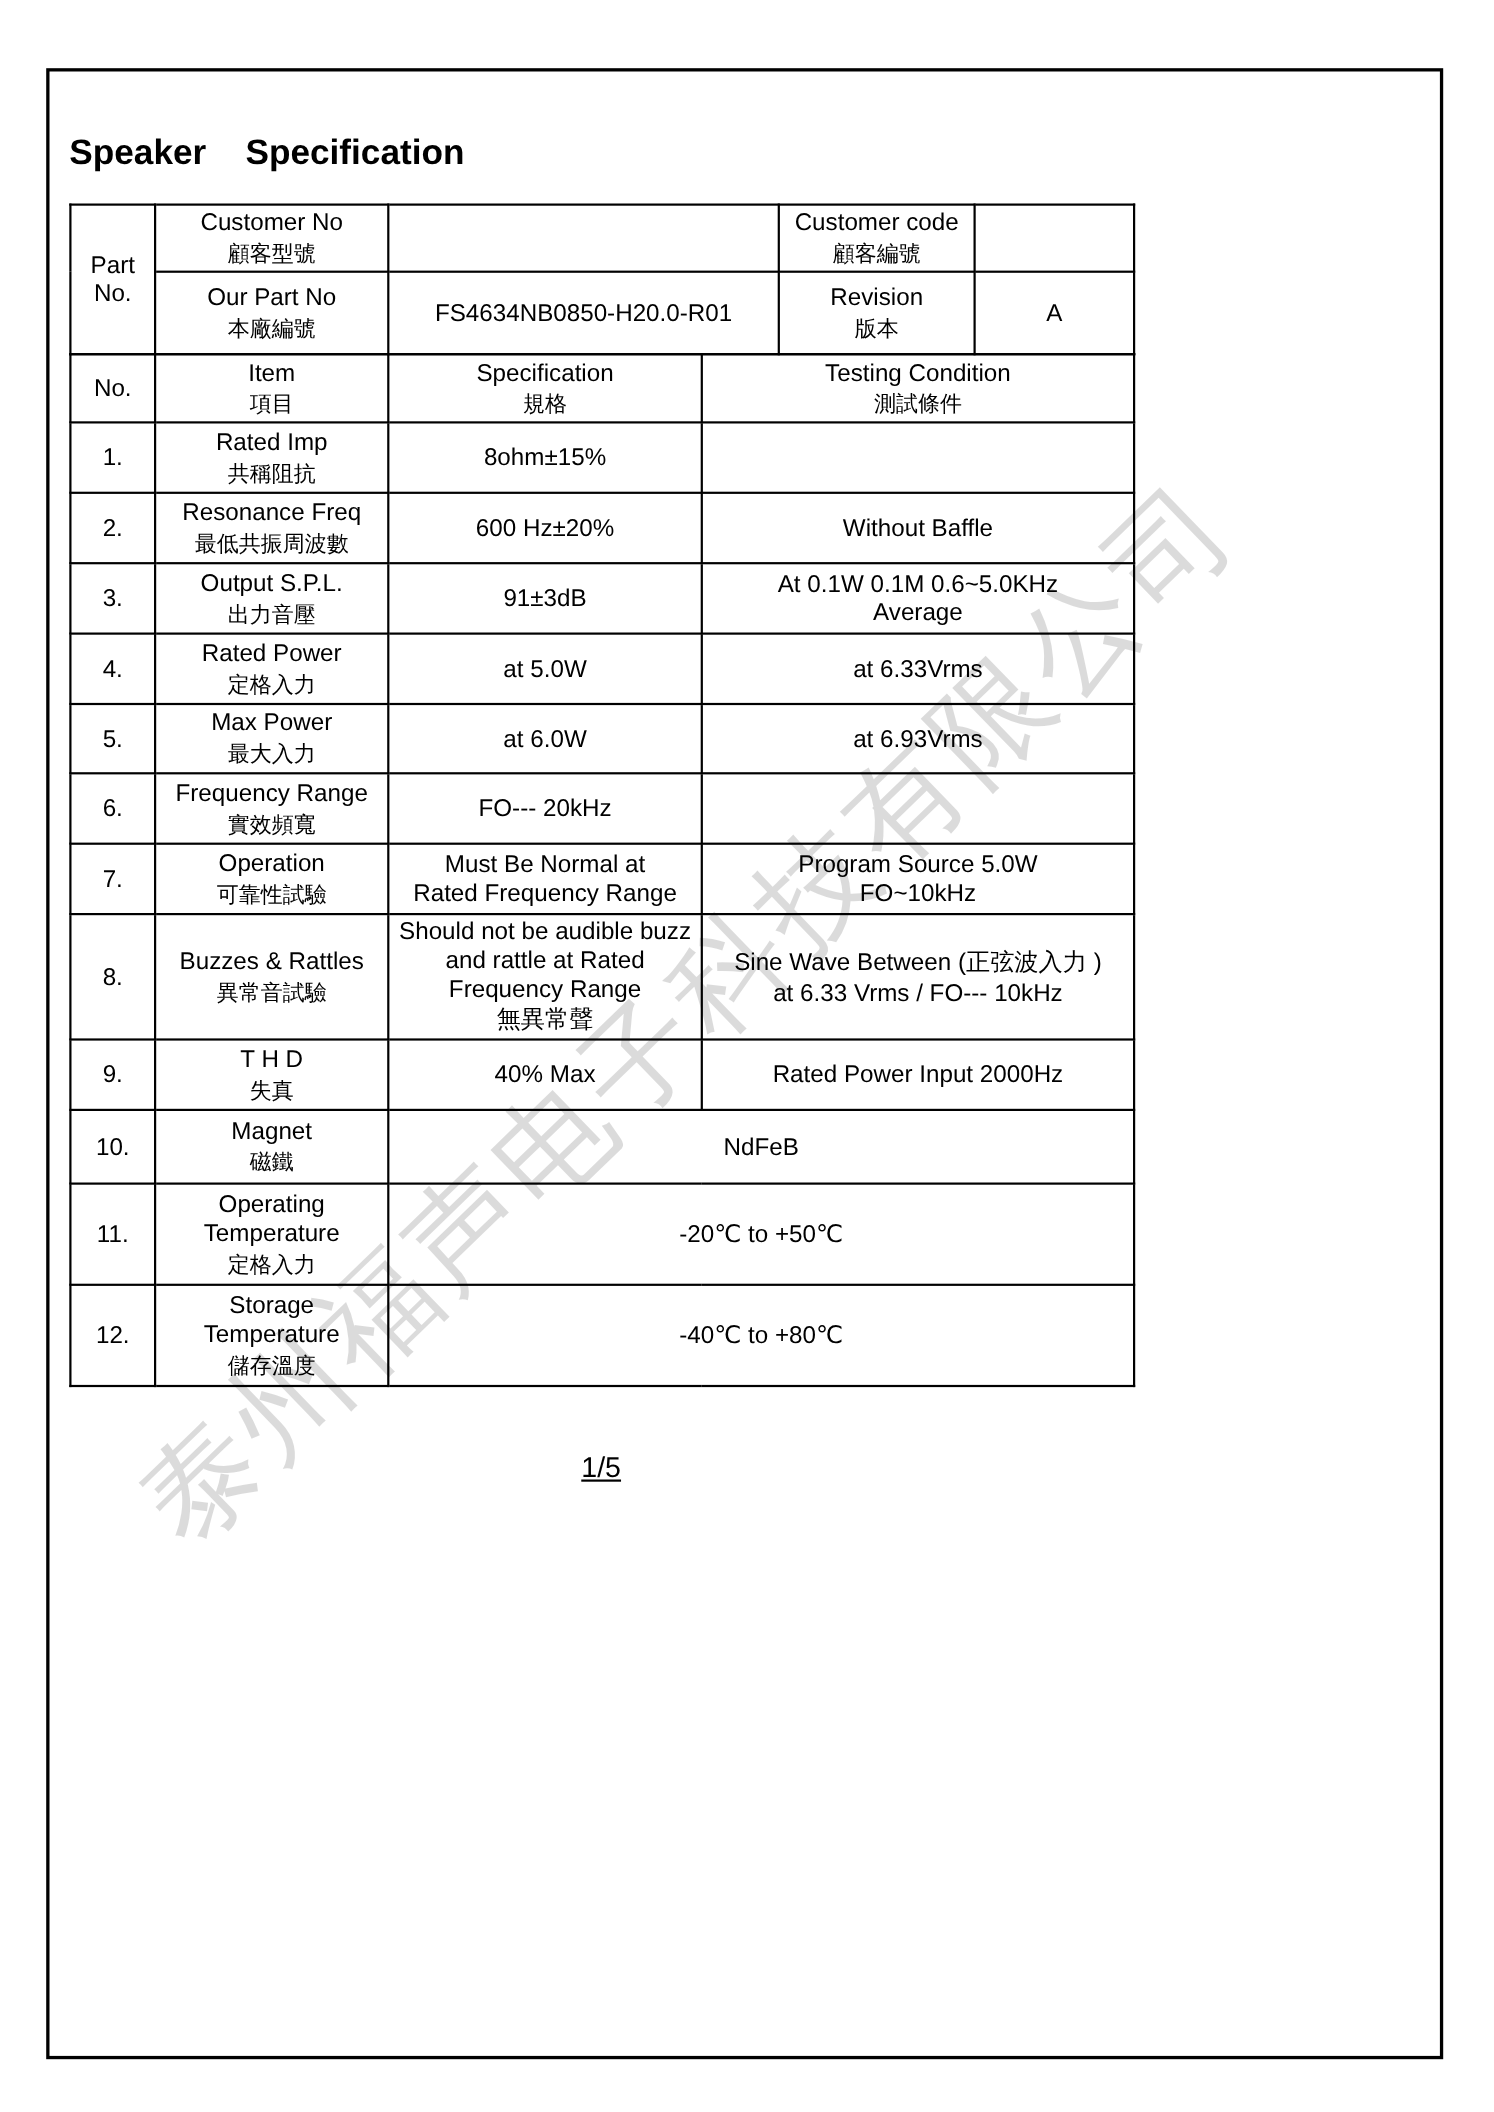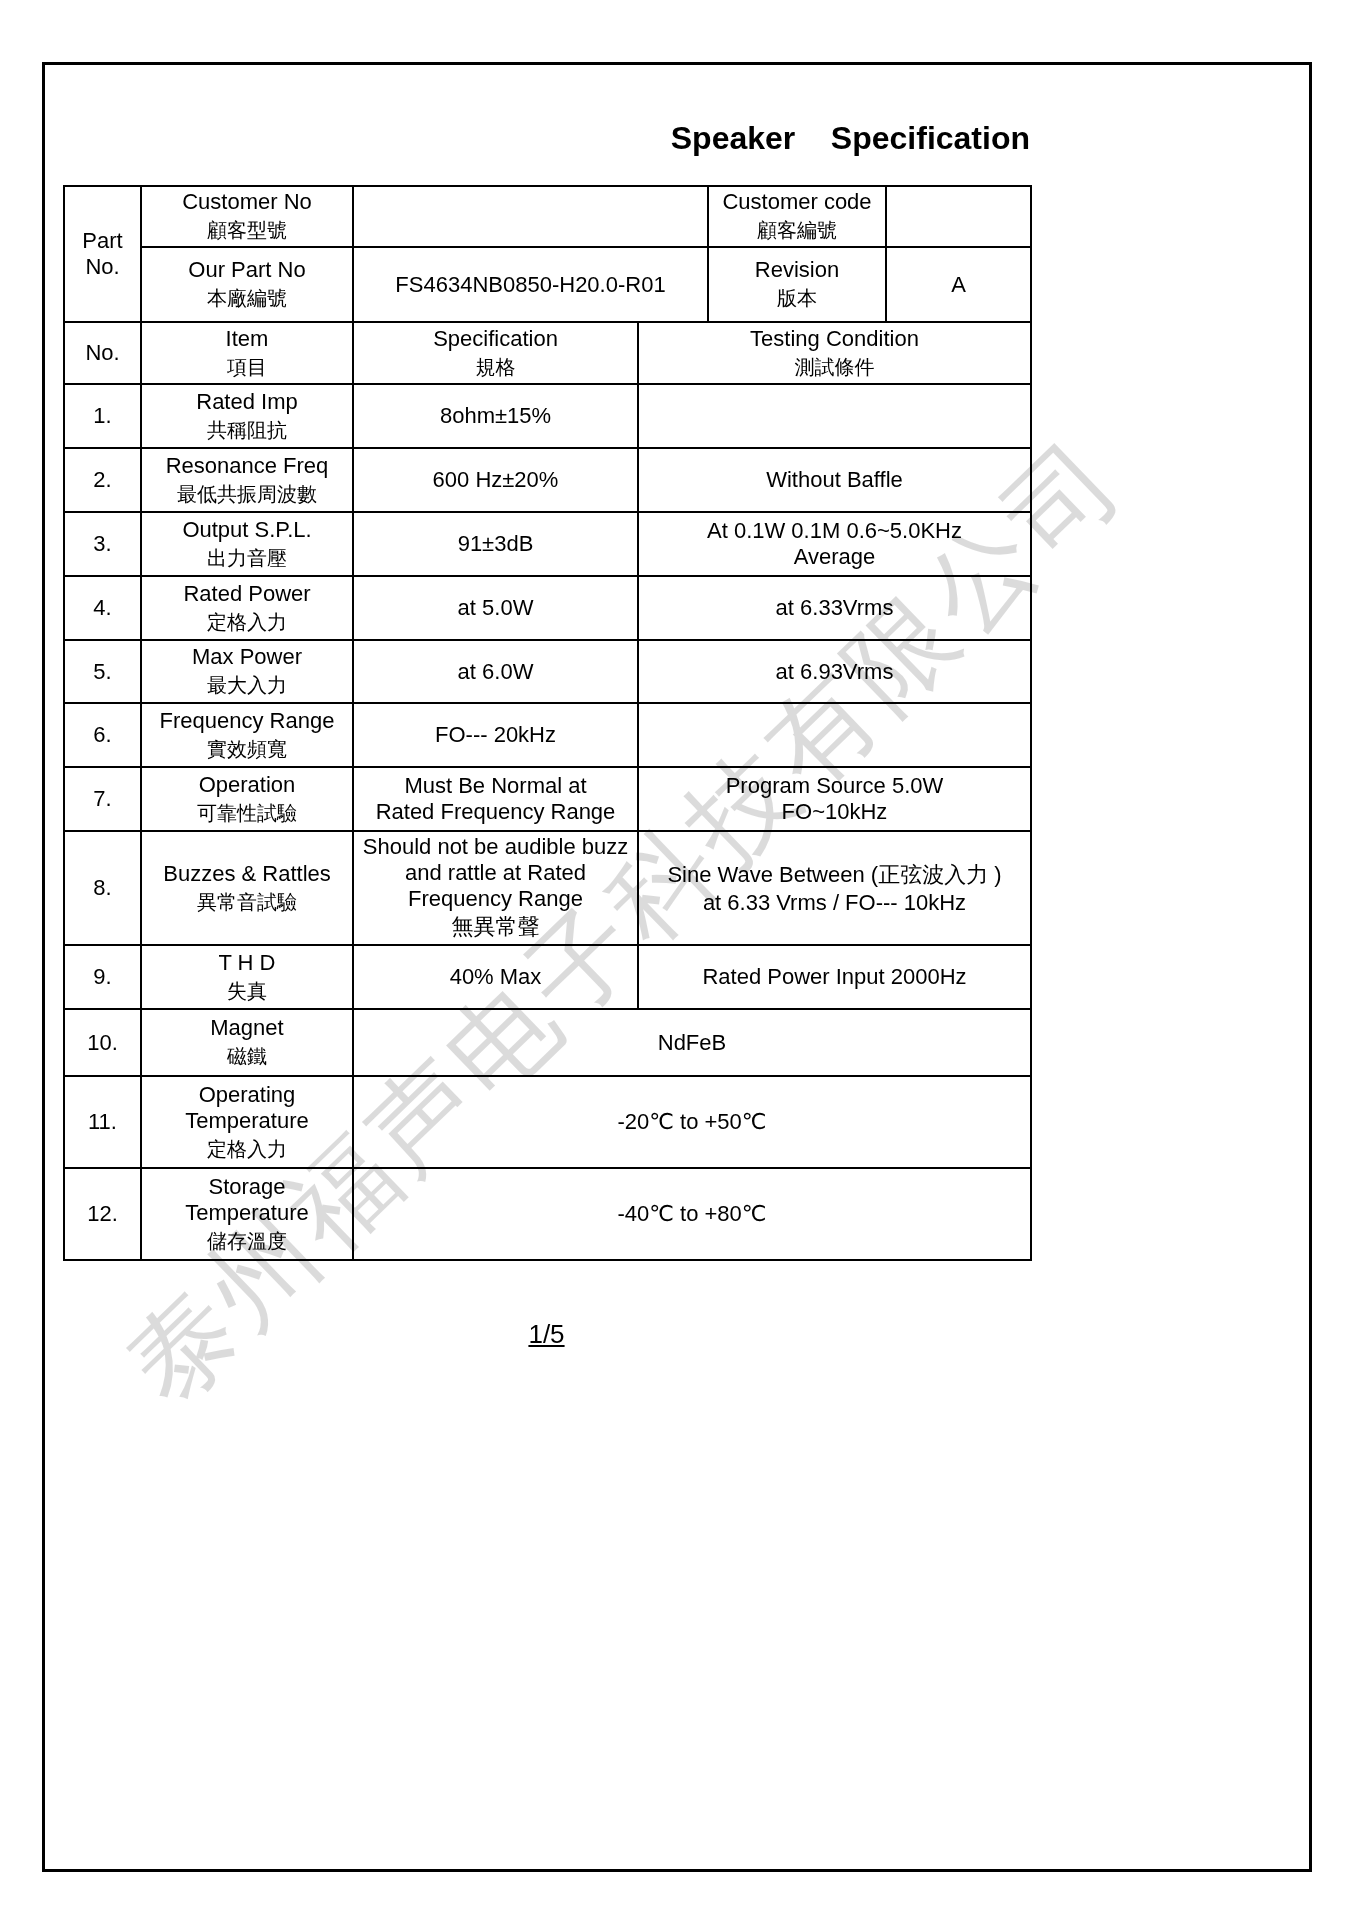--- a/index.html
+++ b/index.html
@@ -6,21 +6,21 @@
   body{width:1358px;height:1920px;position:relative;overflow:hidden;
        font-family:"Liberation Sans","DejaVu Sans",sans-serif;color:#000;}
   .page{position:absolute;inset:0;}
   .frame{position:absolute;left:42px;top:62px;width:1270px;height:1810px;
          border:3px solid #000;box-sizing:border-box;}
   .watermark{position:absolute;left:150px;top:1230px;
              transform:rotate(-44deg);transform-origin:left bottom;
              font-size:105px;letter-spacing:6px;color:rgba(0,0,0,0.14);
              white-space:nowrap;pointer-events:none;z-index:0;}
   .content{position:relative;margin:55px 0 0 18px;width:967px;z-index:1;}
-  .title{font-size:32px;font-weight:bold;text-align:right;margin:0 0 28px 0;
+  .title{font-size:32px;font-weight:bold;text-align:left;margin:0 0 28px 0;
          white-space:pre;}
   table.tbl{border-collapse:collapse;table-layout:fixed;width:967px;}
   table.tbl td{border:2px solid #000;text-align:center;vertical-align:middle;
                font-size:22px;padding:2px 4px;box-sizing:border-box;}
   table.body-tbl{margin-top:-2px;}
   .zh{font-size:20px;margin-top:2px;}
   .pre{white-space:pre-line;}
   .partvalue{font-size:27px;}
   td.left{text-align:left;padding-left:12px;border-radius:20px;}
   .footer{text-align:center;width:967px;margin-left:18px;margin-top:58px;

